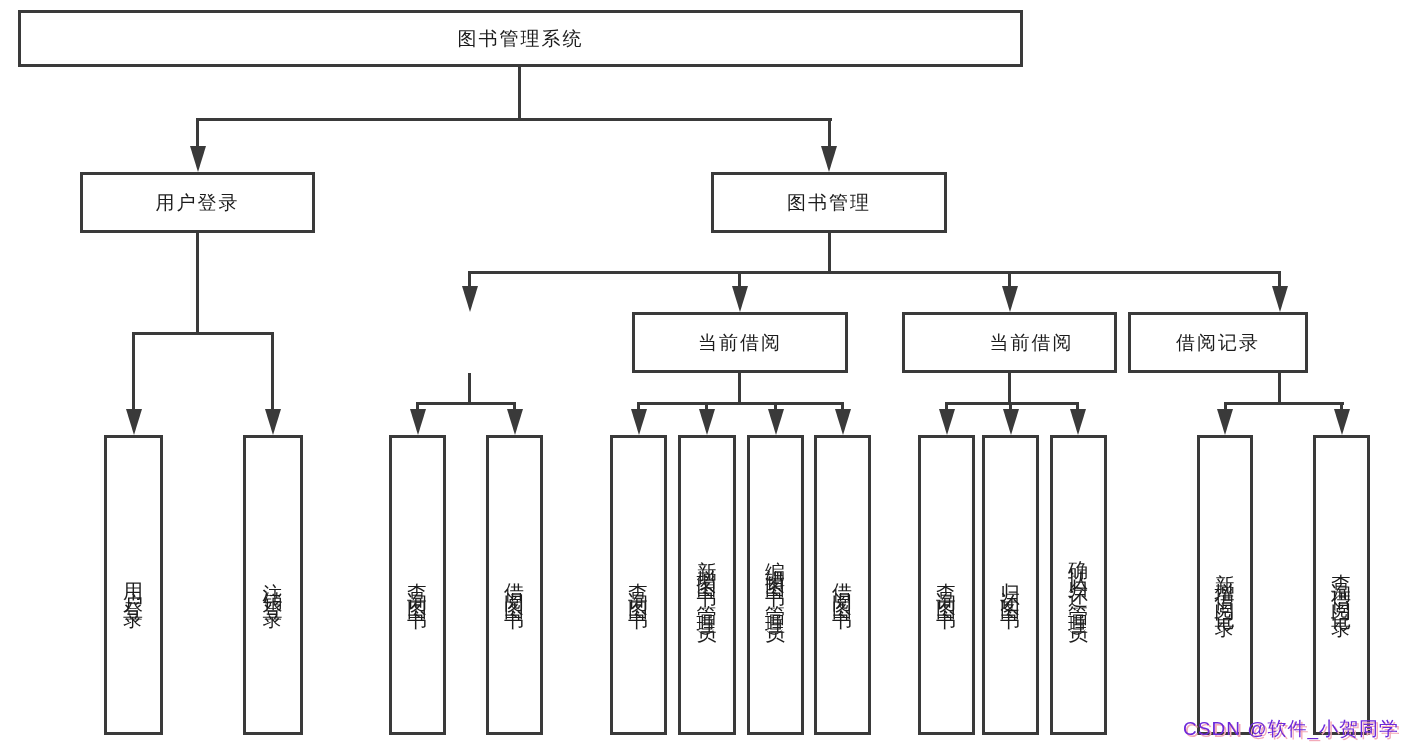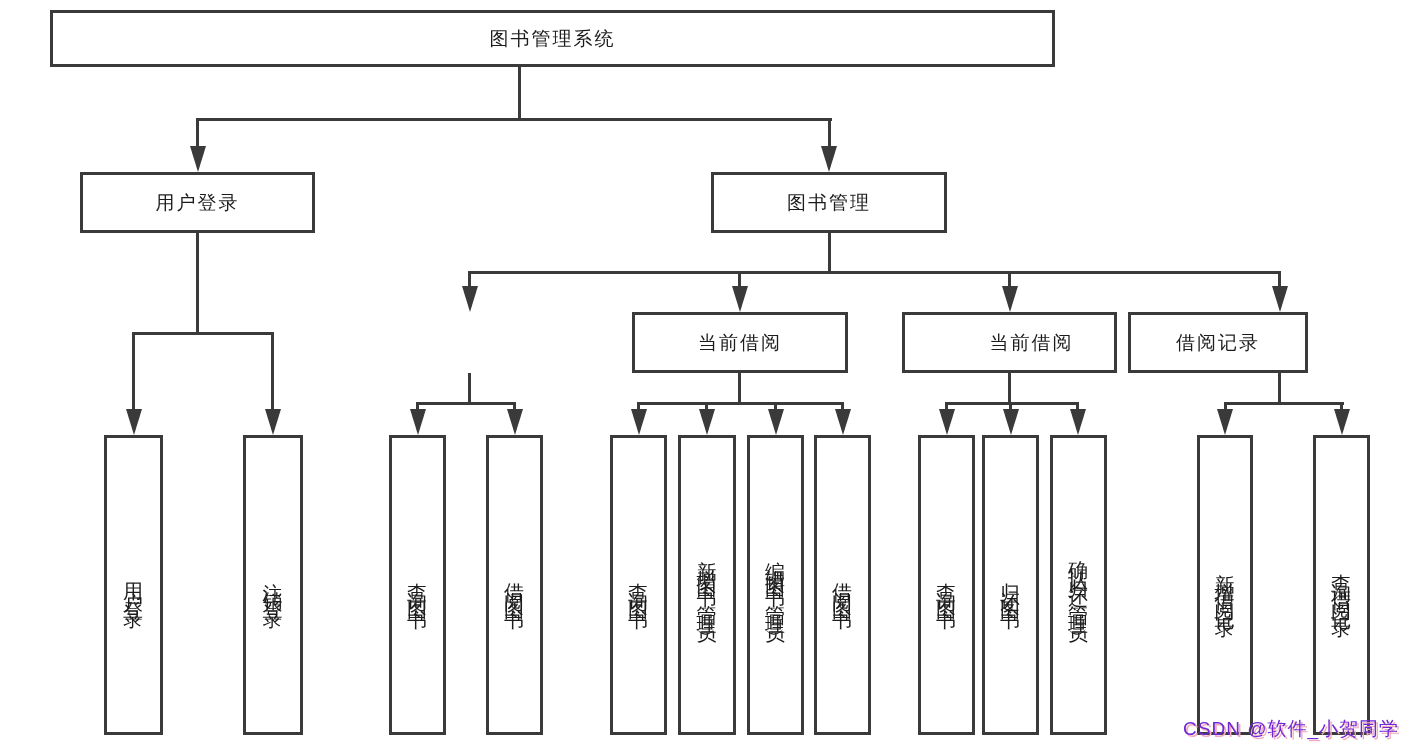--- a/index.html
+++ b/index.html
@@ -27,21 +27,21 @@
     position:absolute; right:6px; bottom:5px; z-index:5;
     font-size:19px; color:#6d28d9; letter-spacing:1px;
     text-shadow:2px 2px 0 #f3aab8; white-space:nowrap;
   }
 </style>
 </head>
 <body>
 
 <div id="stage">
 
-  <div class="box hlabel" style="left:18px; top:10px; width:1005px; height:57px;margin-left:32px;">
+  <div class="box hlabel" style="left:18px; top:10px; width:1005px; height:57px;">
     <span>图书管理系统</span>
   </div>
 
   <div class="vline" style="left:518px; top:67px; width:3px; height:54px;"></div>
   <div class="hline" style="left:196px; top:118px; width:636px; height:3px;"></div>
   <div class="vline" style="left:196px; top:118px; width:3px; height:32px;"></div>
   <div class="arrow" style="left:190px; top:146px;"></div>
   <div class="vline" style="left:828px; top:118px; width:3px; height:32px;"></div>
   <div class="arrow" style="left:821px; top:146px;"></div>
 

